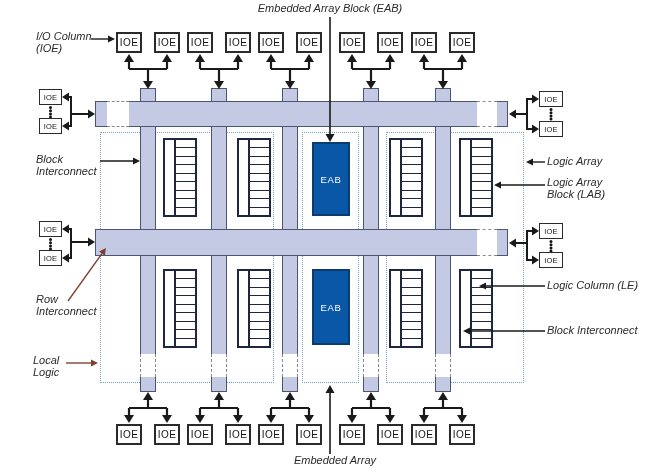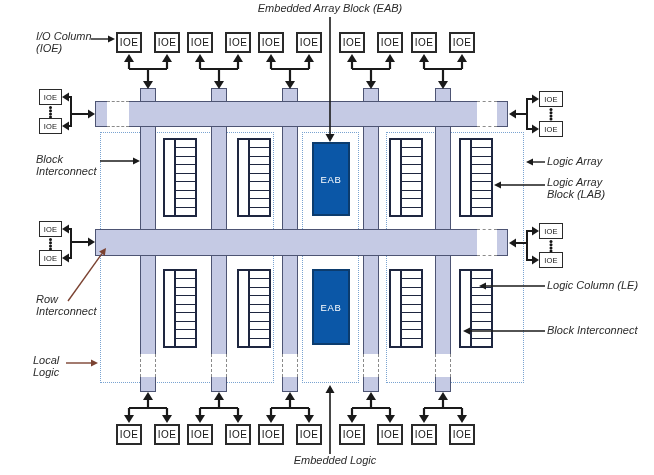--- a/index.html
+++ b/index.html
@@ -366,14 +366,14 @@
 
   <div class="lbl" style="left:547px;top:176px">
     <div>Logic Array</div>
     <div>Block (LAB)</div>
   </div>
 
   <div class="lbl" style="left:547px;top:279px">Logic Column (LE)</div>
 
   <div class="lbl" style="left:547px;top:324px">Block Interconnect</div>
 
-  <div class="lbl center" style="left:335px;top:454px">Embedded Logic</div>
+  <div class="lbl center" style="left:335px;top:454px">Embedded Array</div>
 </div>
 
 </body></html>

